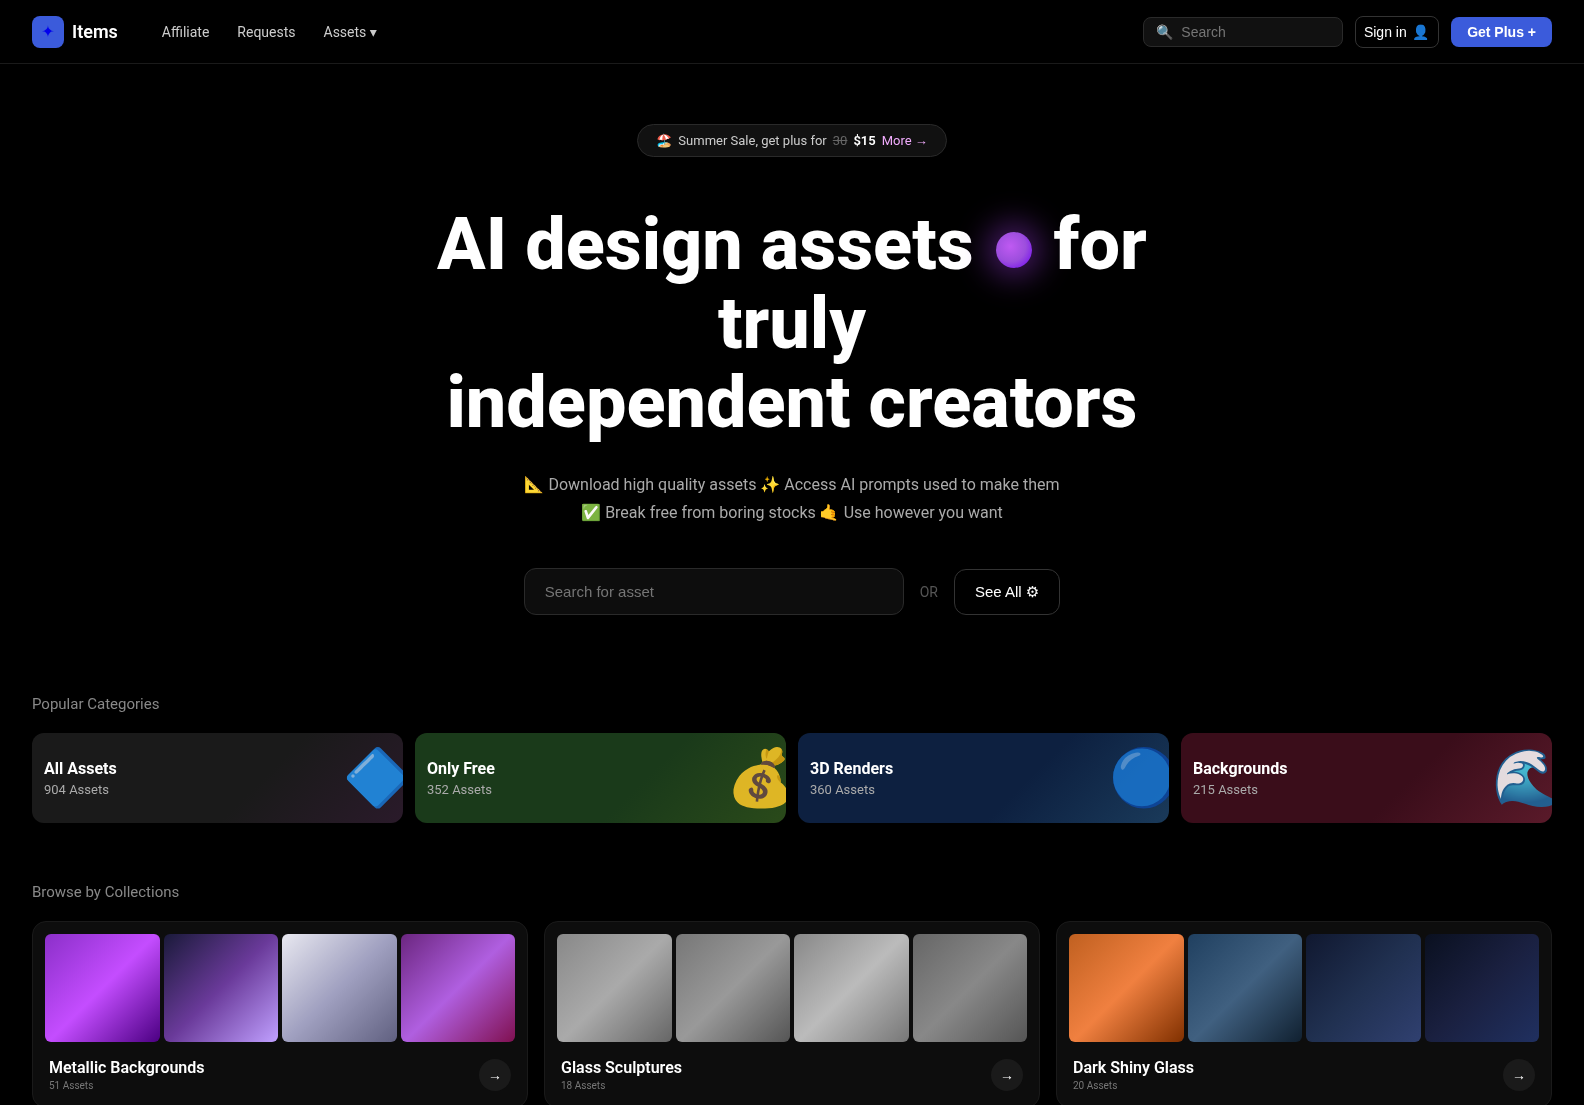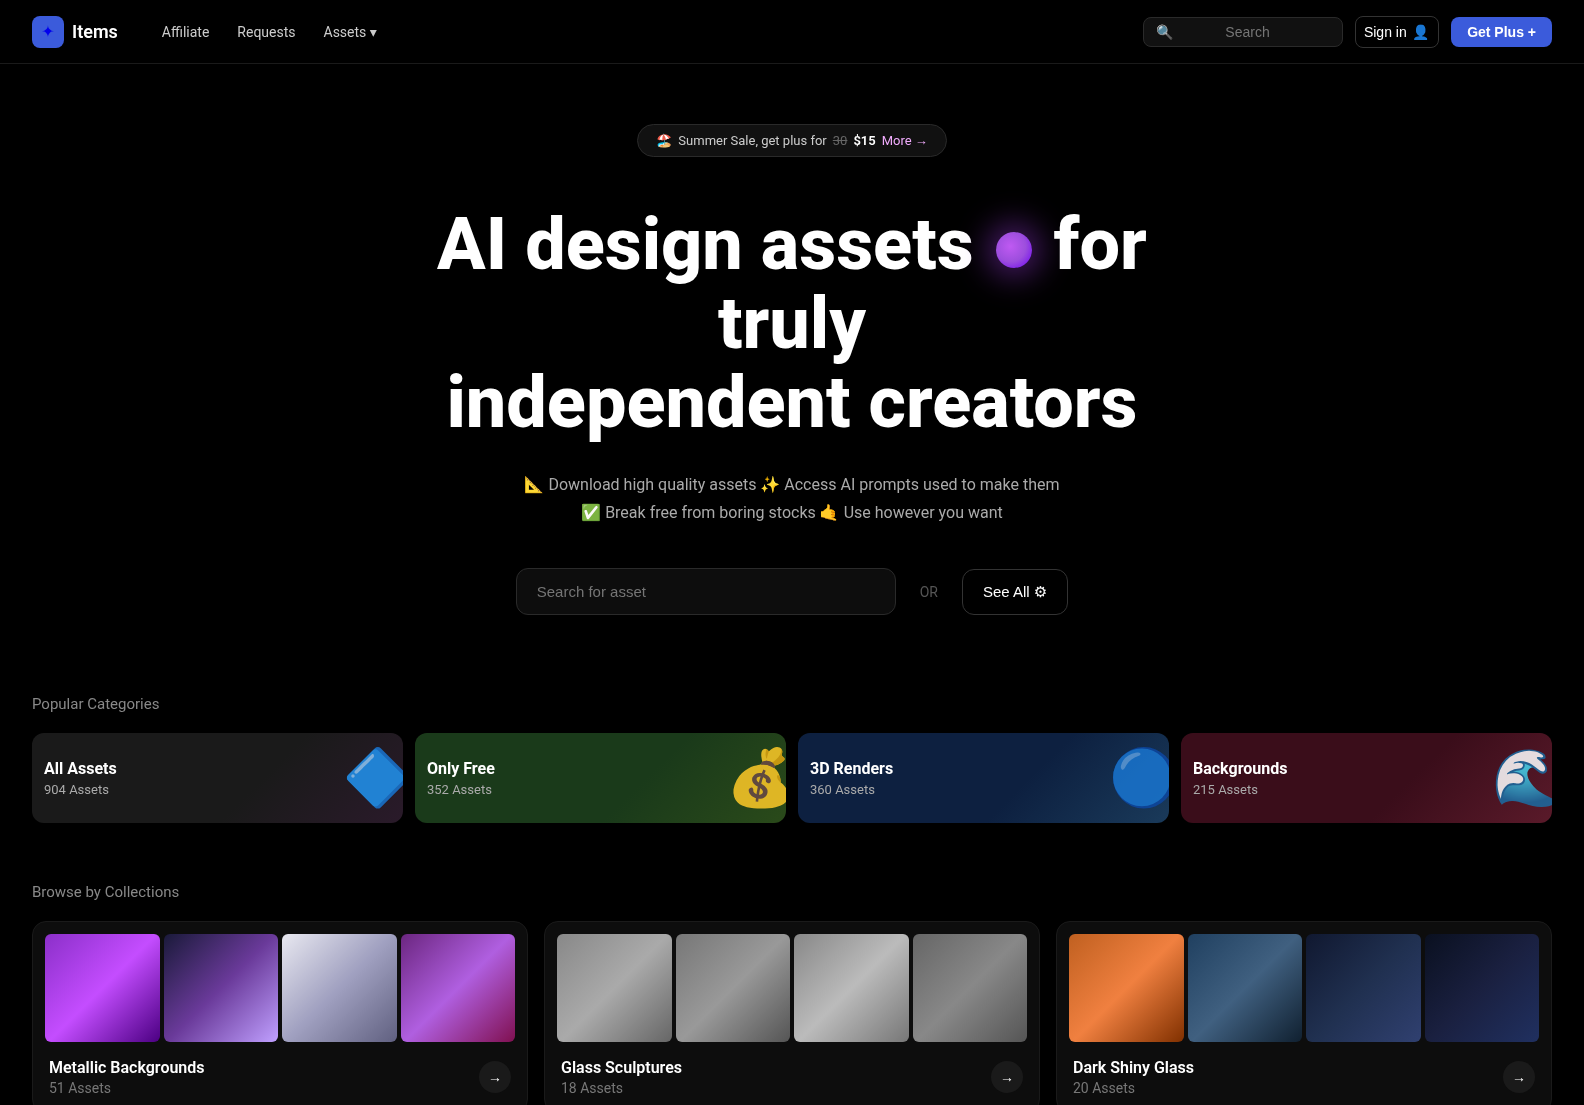--- a/index.html
+++ b/index.html
@@ -77,21 +77,20 @@
       gap: 8px;
       width: 200px;
     }
     .search-bar input {
       background: transparent;
       border: none;
       outline: none;
       color: #aaa;
       font-size: 14px;
       width: 100%;
-      margin-left: 44px;
     }
     .search-icon-small { color: #666; font-size: 14px; }
     .btn-signin {
       background: transparent;
       border: 1px solid #333;
       color: #fff;
       padding: 7px 8px;
       border-radius: 8px;
       font-size: 14px;
       cursor: pointer;
@@ -165,21 +164,21 @@
     }
     .hero-subtitle {
       font-size: 16px;
       color: #aaa;
       line-height: 1.8;
       margin-bottom: 40px;
     }
     .hero-search-row {
       display: flex;
       align-items: center;
-      gap: 24px;
+      gap: 16px;
     }
     .hero-search {
       background: #0d0d0d;
       border: 1px solid #2a2a2a;
       border-radius: 12px;
       padding: 14px 20px;
       width: 380px;
       font-size: 15px;
       color: #aaa;
       outline: none;
@@ -304,21 +303,21 @@
       display: flex;
       align-items: center;
       justify-content: space-between;
     }
     .collection-name {
       font-size: 16px;
       font-weight: 600;
       color: #fff;
     }
     .collection-count {
-      font-size: 14px;
+      font-size: 10px;
       color: #777;
       margin-top: 3px;
     }
     .collection-arrow {
       width: 32px;
       height: 32px;
       background: #1a1a1a;
       border-radius: 50%;
       display: flex;
       align-items: center;

